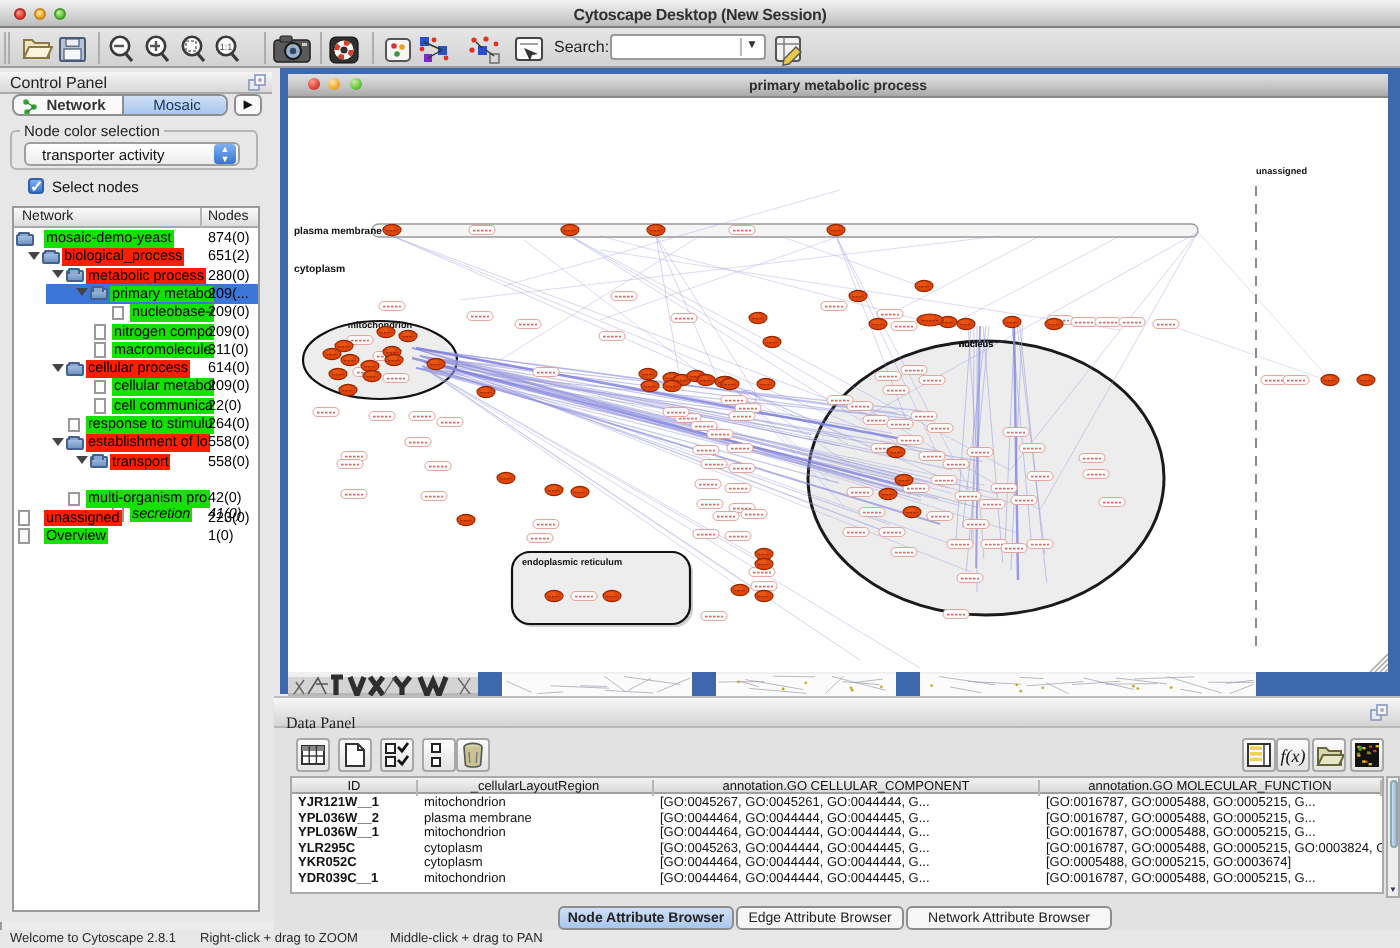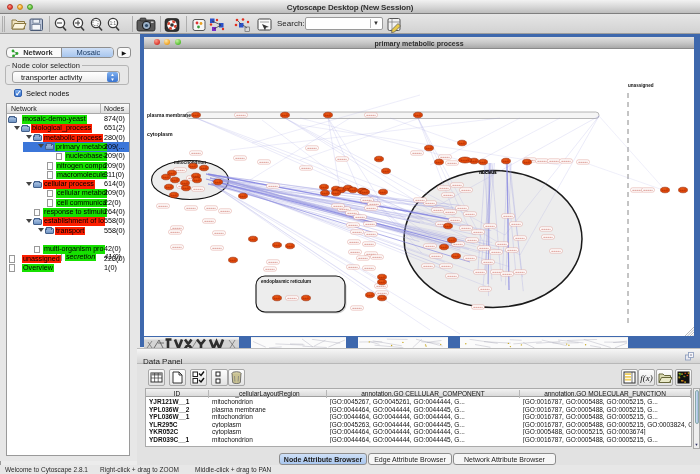--- a/index.html
+++ b/index.html
@@ -51,21 +51,21 @@
 #mainwin{left:140px;top:34px;width:560px;height:313px;background:#3e68ad;}
 #mwtitle{position:absolute;left:4px;top:3px;right:6px;height:12px;background:linear-gradient(#e0e0e0,#c6c6c6 55%,#a9a9a9);border-bottom:1px solid #8a8a8a;}
 #mwtitle .tl{position:absolute;top:2px;width:6px;height:6px;border-radius:50%;}
 #mwtitle span{position:absolute;width:100%;text-align:center;top:2.5px;font-size:7px;font-weight:bold;color:#2e2e2e;}
 #canvas{position:absolute;left:4px;top:15px;width:550px;height:287px;background:#fff;}
 
 #strip{left:144px;top:335.5px;width:556px;height:12.5px;overflow:hidden;}
 
 #dpanel{left:137px;top:348px;width:563px;height:117px;background:#e2e2e2;border-top:1px solid #bdbdbd;}
 #dphead{position:absolute;left:0;top:0;width:100%;height:15px;background:linear-gradient(#f6f6f6,#d4d4d4);border-bottom:1px solid #b8b8b8;}
-#dphead span{position:absolute;left:6px;top:8px;font-size:8px;color:#222;}
+#dphead span{position:absolute;left:6px;top:8px;font-size:8px;color:#222;font-family:Liberation Serif, serif;}
 .dbtn{position:absolute;top:20px;width:17px;height:17px;background:linear-gradient(#fdfdfd,#e3e3e3);border:1px solid #a8a8a8;border-radius:2px;}
 #dtable{position:absolute;left:8px;top:39px;width:547px;height:59px;background:#fff;border:1px solid #aaa;}
 #dthead{position:absolute;left:0;top:0;width:100%;height:8px;background:linear-gradient(#f2f2f2,#dadada);border-bottom:1px solid #9f9f9f;font-size:6.5px;color:#111;}
 #dthead div{position:absolute;top:0.5px;text-align:center;border-right:1px solid #b7b7b7;height:8px;overflow:hidden;}
 .drow{position:absolute;left:0;width:100%;height:7.5px;font-size:6.5px;color:#111;white-space:nowrap;}
 .drow div{position:absolute;top:0.5px;overflow:hidden;}
 .dtabs{position:absolute;top:104px;height:12px;border:1px solid #8d8d8d;background:#f6f6f6;border-radius:3px;font-size:7px;color:#222;text-align:center;line-height:11px;}
 </style></head>
 <body>
 <div id="app">
@@ -166,20 +166,28 @@
   </div>
 
   <div class="abs" id="titlebar">
     <div class="tl" style="left:6.5px;background:radial-gradient(circle at 35% 30%,#ff9a8a,#e33e32 70%);border:0.5px solid #b52c22;"></div>
     <div class="tl" style="left:16.5px;background:radial-gradient(circle at 35% 30%,#ffe9a8,#f5a623 70%);border:0.5px solid #c8851a;"></div>
     <div class="tl" style="left:26.5px;background:radial-gradient(circle at 35% 30%,#c4f2a0,#5bc236 70%);border:0.5px solid #47992a;"></div>
     <div id="title-text">Cytoscape Desktop (New Session)</div>
   </div>
 
   <div class="abs" id="cpanel">
+    <div class="abs" id="cpanel-head">
+        <span>Control Panel</span>
+        <svg width="9" height="9" viewBox="0 0 9 9" style="position:absolute;right:3px;top:1px;">
+          <rect x="0.5" y="3" width="5" height="5" fill="#e8e8ee" stroke="#8899bb" stroke-width="0.8"></rect>
+          <rect x="3.5" y="0.5" width="5" height="5" fill="#f6f6fa" stroke="#8899bb" stroke-width="0.8"></rect>
+          <circle cx="6" cy="3" r="1" fill="#aab"></circle>
+        </svg>
+      </div>
     <div class="abs" id="tabs">
       <div id="tab-net"><svg width="8" height="9" viewBox="0 0 8 9" style="position:absolute;left:4px;top:1px;">
             <circle cx="2" cy="2" r="1.4" fill="#2fae2f"></circle>
             <circle cx="6" cy="4.5" r="1.4" fill="#2fae2f"></circle>
             <circle cx="2.5" cy="7" r="1.4" fill="#2fae2f"></circle>
             <path d="M2 2 L6 4.5 L2.5 7" stroke="#2f7e2f" stroke-width="0.7" fill="none"></path>
           </svg><span style="margin-left:8px;">Network</span></div>
       <div id="tab-mos">Mosaic</div>
     </div>
     <div class="abs" id="tab-arrow">▶</div>

